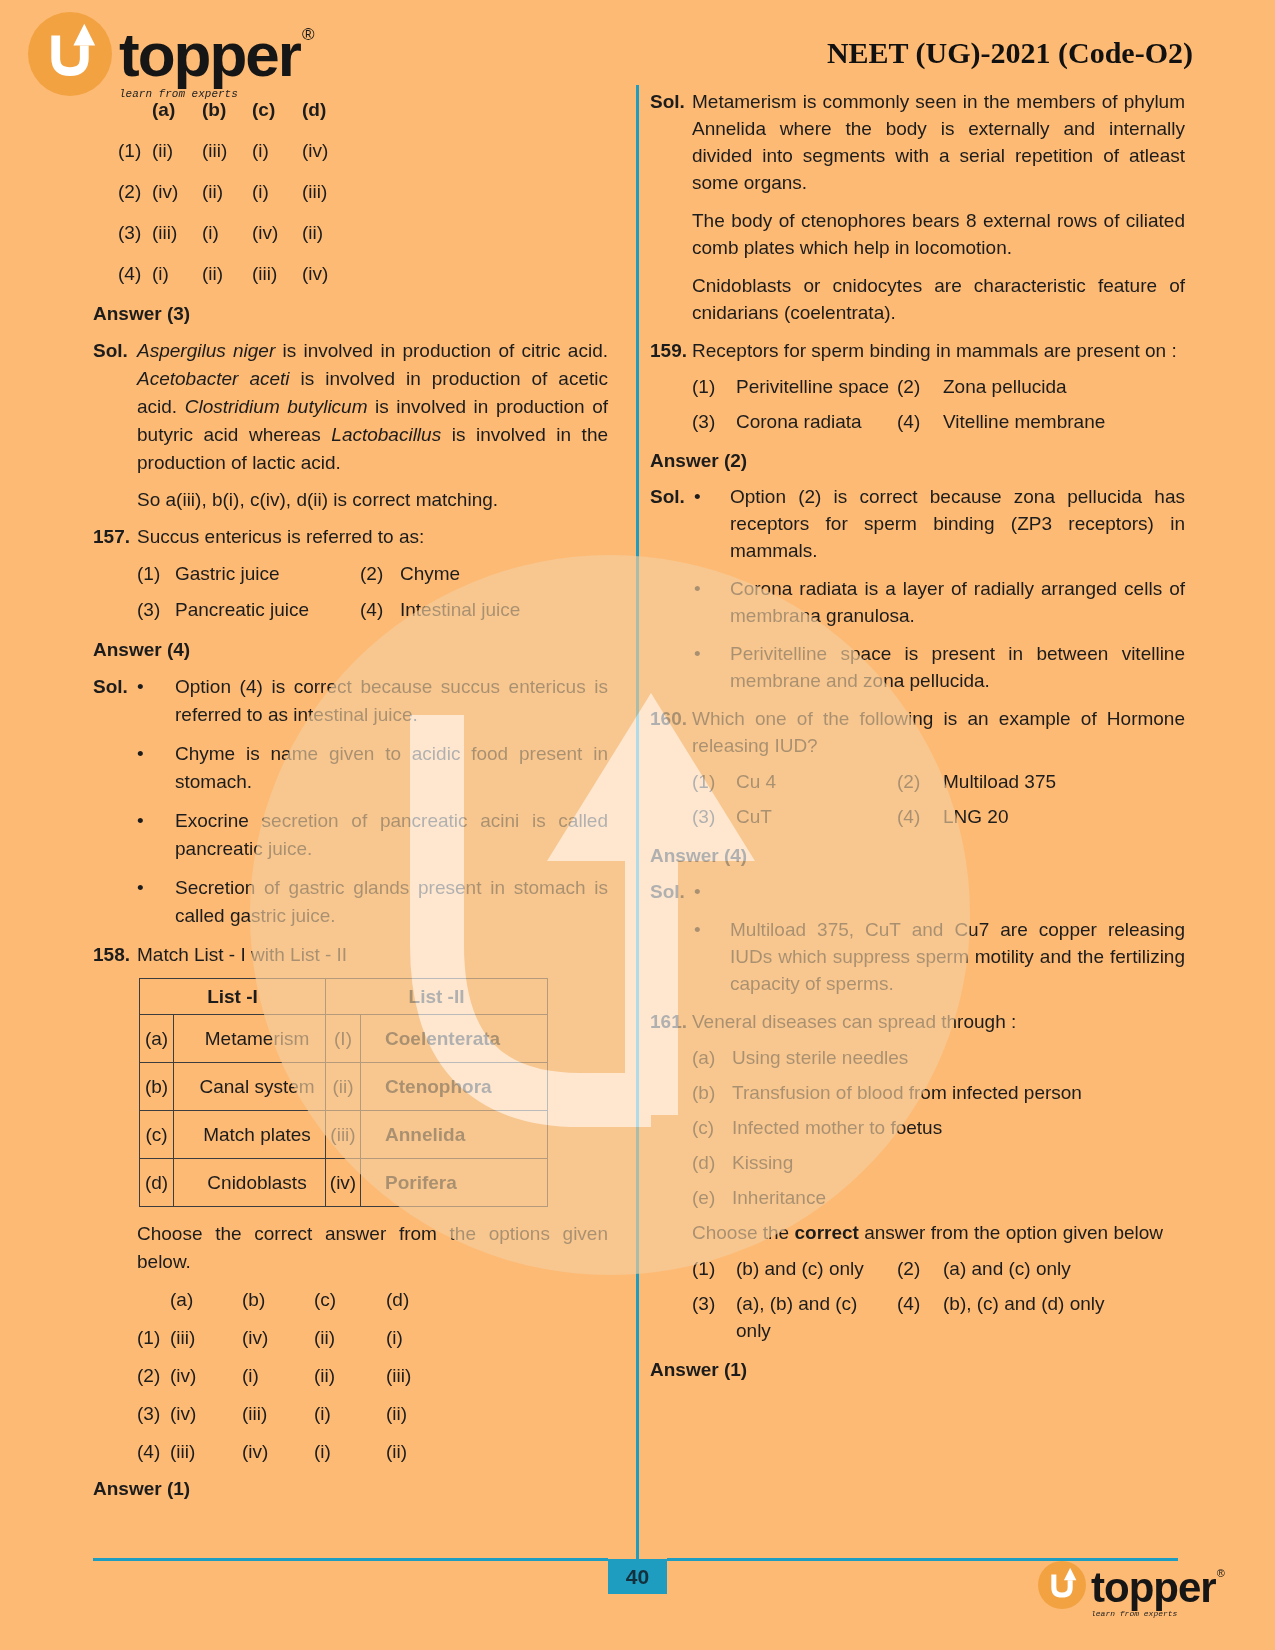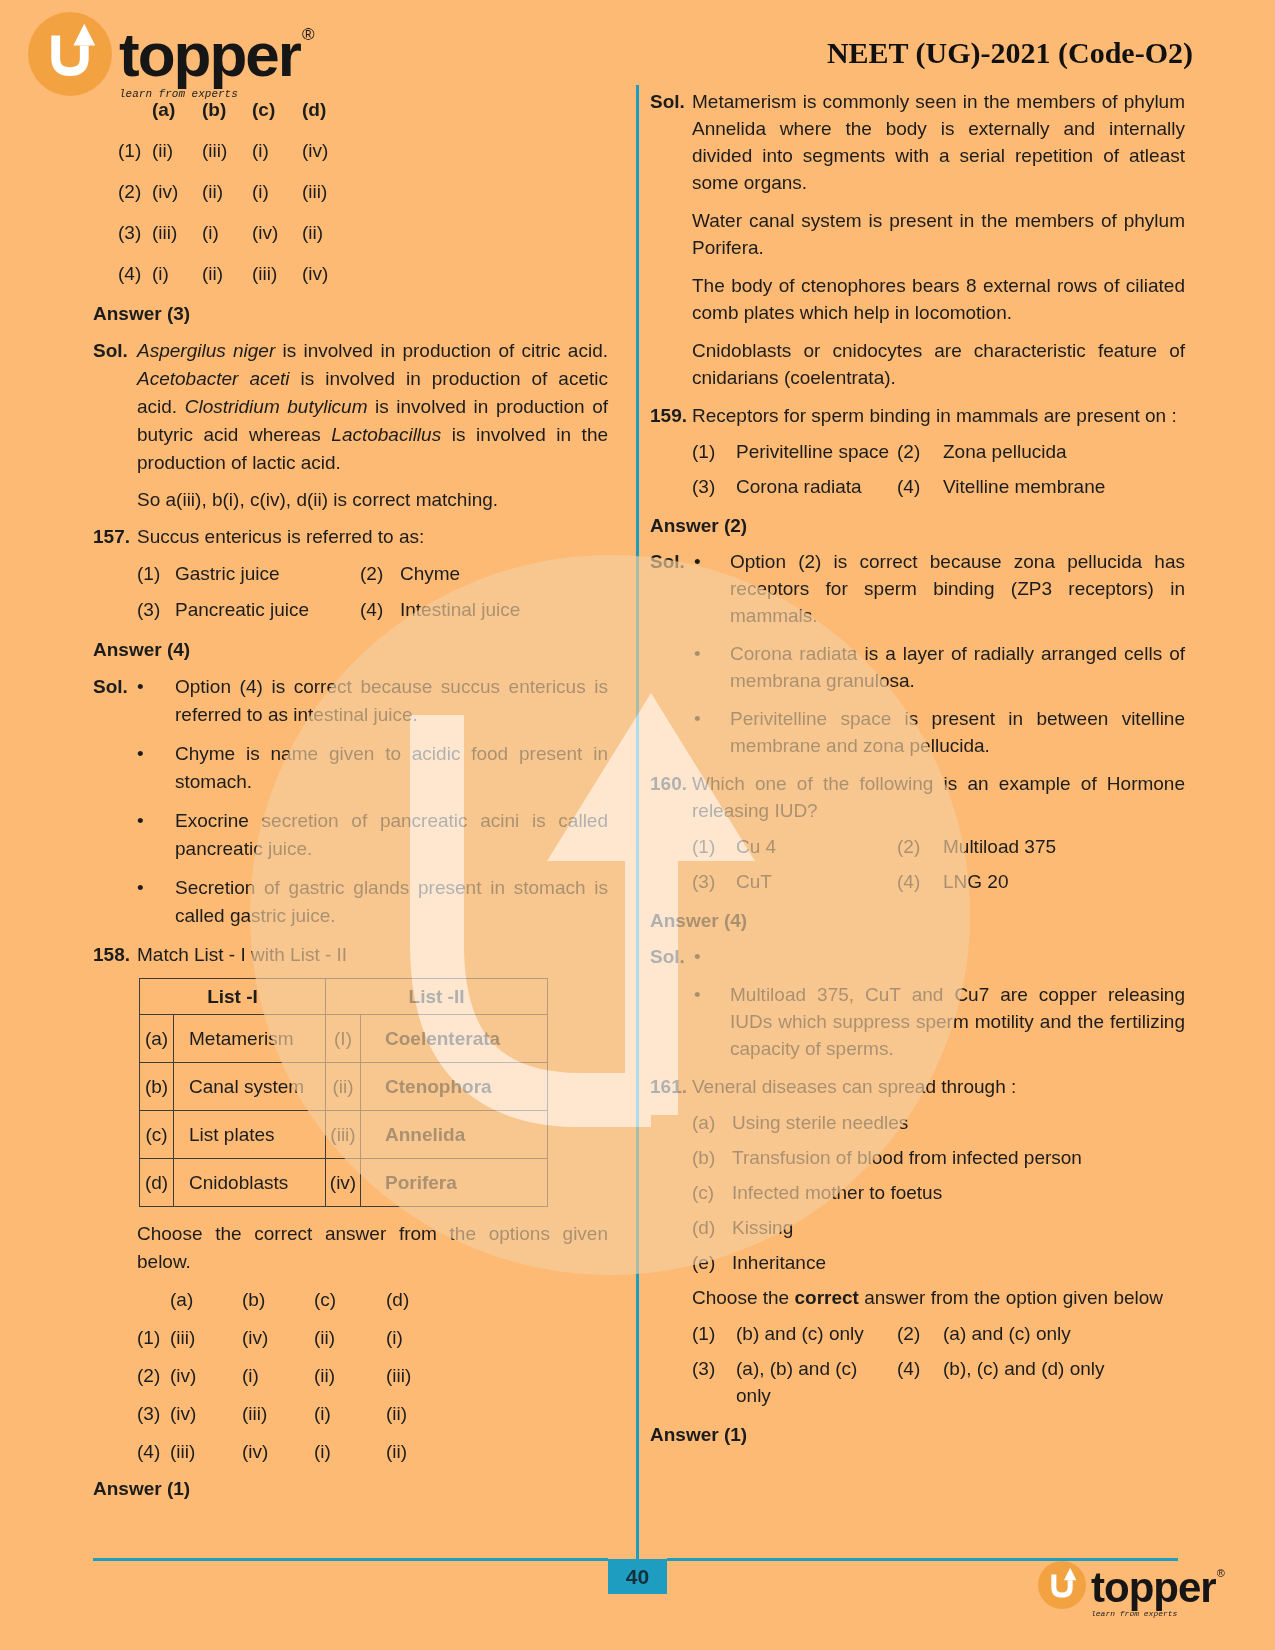--- a/index.html
+++ b/index.html
@@ -62,21 +62,21 @@
   .m2 { margin-left:44px; }
   .m2 .mrow { display:grid; grid-template-columns:33px 72px 72px 72px 72px; line-height:29px; margin-bottom:9px; }
   .m2 .hdr { display:grid; grid-template-columns:72px 72px 72px 72px; margin-left:33px; line-height:29px; margin-bottom:9px; }
 
   
   .mtable { border-collapse:collapse; table-layout:fixed; width:408px; margin:4px 0 13px 46px; font-size:19px; }
   .mtable th, .mtable td { border:1.6px solid #3d3d3d; }
   .mtable th { font-weight:bold; height:36px; text-align:center; }
   .mtable td { height:48px; }
   .mtable .c { text-align:center; }
-  .mtable .nm { padding-left:15px; }
+  .mtable .nm { padding-left:15px;text-align:center; }
   .mtable .nm2 { padding-left:24px;font-weight:bold; }
 
   
   .logo-bottom { position:absolute; left:1038px; top:1561px; display:flex; align-items:flex-start; gap:5px; }
   .logo-bottom svg { width:48px; height:48px; }
   .logo-bottom .logo-word { font-size:42px; margin-top:6px; letter-spacing:-1px; }
   .logo-bottom .logo-word sup { font-size:11px; position:relative; top:-10px; left:1px; }
   .logo-bottom .logo-tagline { font-size:8px; margin-top:0; }
 </style>
 </head>
@@ -227,21 +227,21 @@
           <td class="nm2">Coelenterata</td>
         </tr>
         <tr>
           <td class="c">(b)</td>
           <td class="nm">Canal system</td>
           <td class="c">(ii)</td>
           <td class="nm2">Ctenophora</td>
         </tr>
         <tr>
           <td class="c">(c)</td>
-          <td class="nm">List plates</td>
+          <td class="nm">Match plates</td>
           <td class="c">(iii)</td>
           <td class="nm2">Annelida</td>
         </tr>
         <tr>
           <td class="c">(d)</td>
           <td class="nm">Cnidoblasts</td>
           <td class="c">(iv)</td>
           <td class="nm2">Porifera</td>
         </tr>
       </tbody>
@@ -293,24 +293,20 @@
   </div>
 
   <div class="col col-right">
 
     <div class="hang" style="margin-bottom:11px">
       <span class="lbl">Sol.</span>
       <div class="justify">Metamerism is commonly seen in the members of phylum Annelida where the body is externally and internally divided into segments with a serial repetition of atleast some organs.</div>
     </div>
     <div class="hang" style="margin-bottom:11px">
       <span></span>
-      <div class="justify">Water canal system is present in the members of phylum Porifera.</div>
-    </div>
-    <div class="hang" style="margin-bottom:11px">
-      <span></span>
       <div class="justify">The body of ctenophores bears 8 external rows of ciliated comb plates which help in locomotion.</div>
     </div>
     <div class="hang" style="margin-bottom:11px">
       <span></span>
       <div class="justify">Cnidoblasts or cnidocytes are characteristic feature of cnidarians (coelentrata).</div>
     </div>
 
     <div class="hang">
       <span class="qnum">159.</span>
       <div class="justify">Receptors for sperm binding in mammals are present on :</div>

